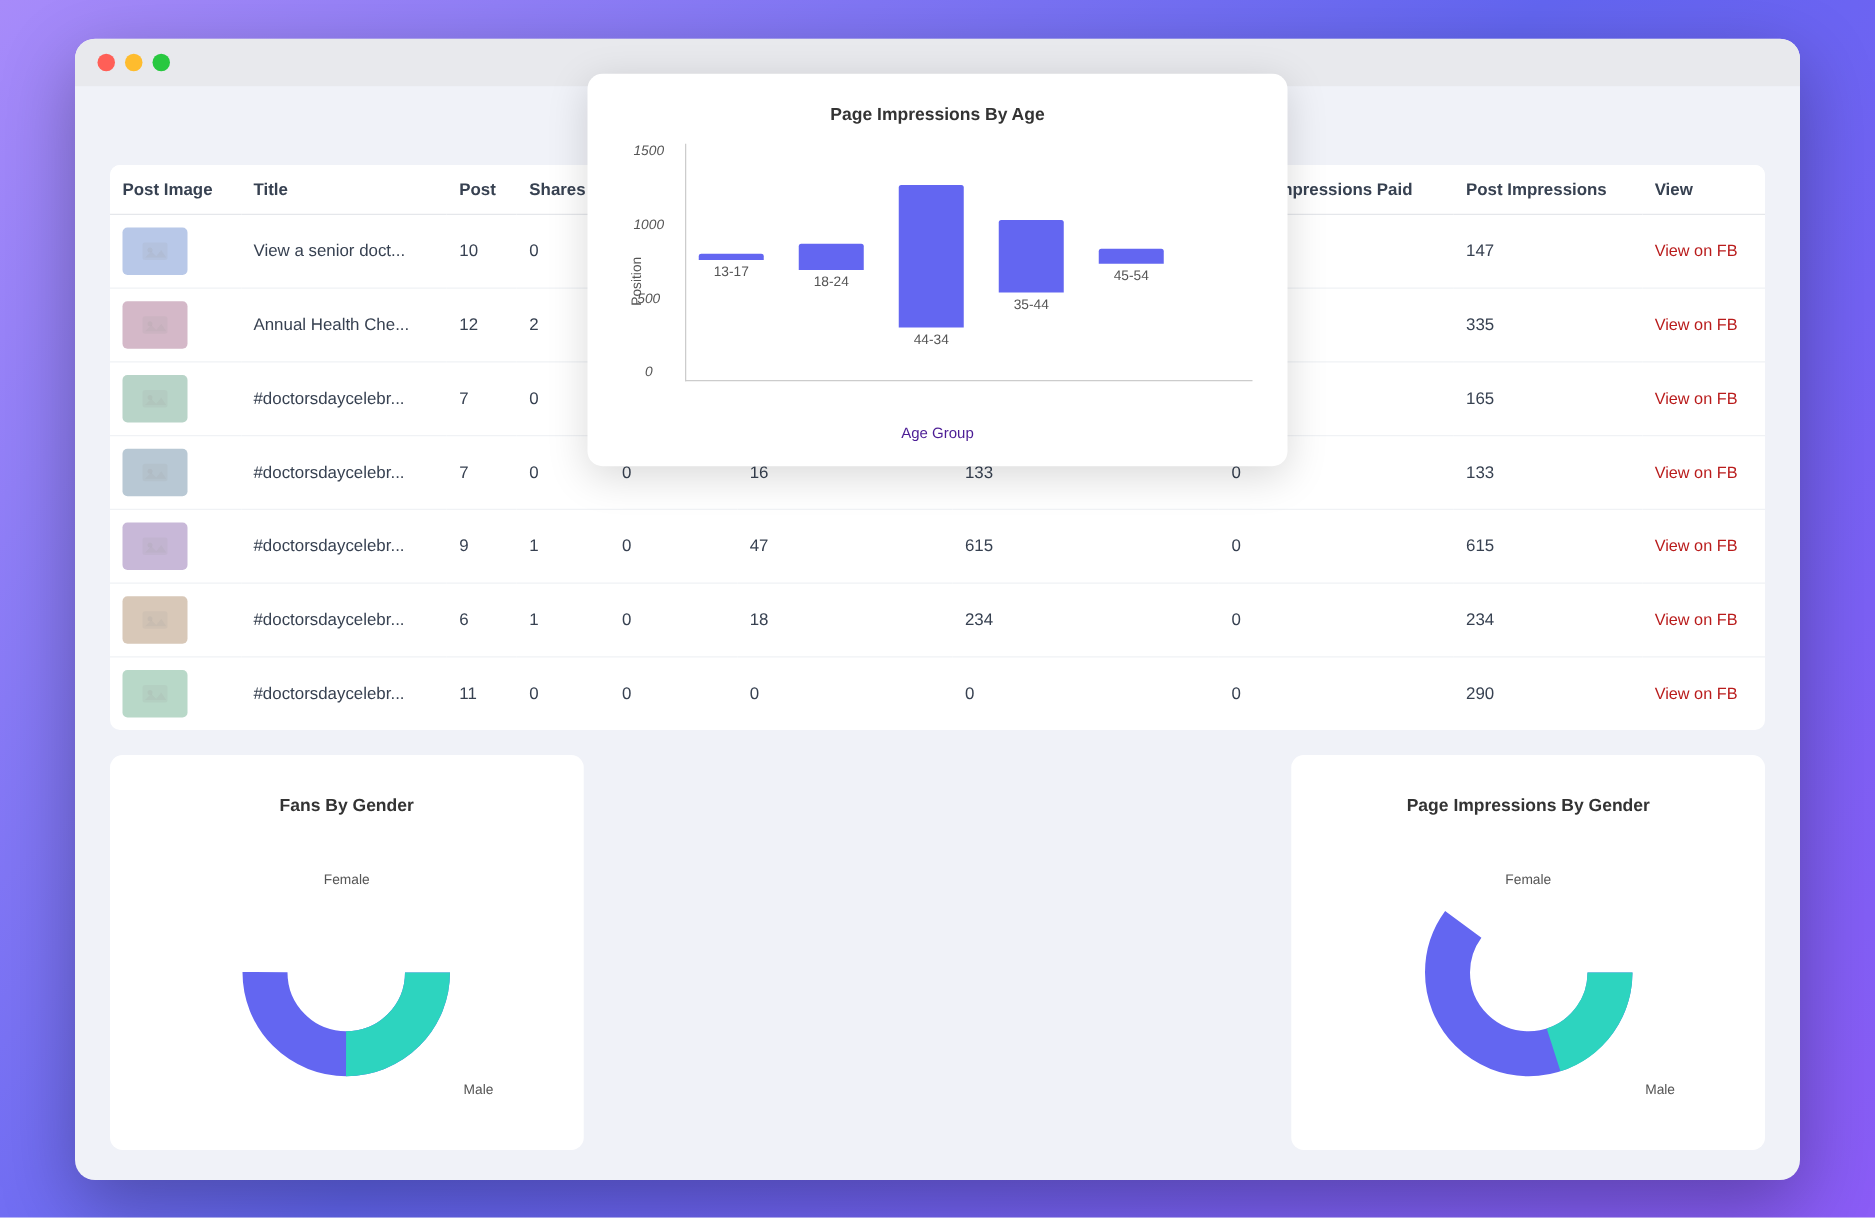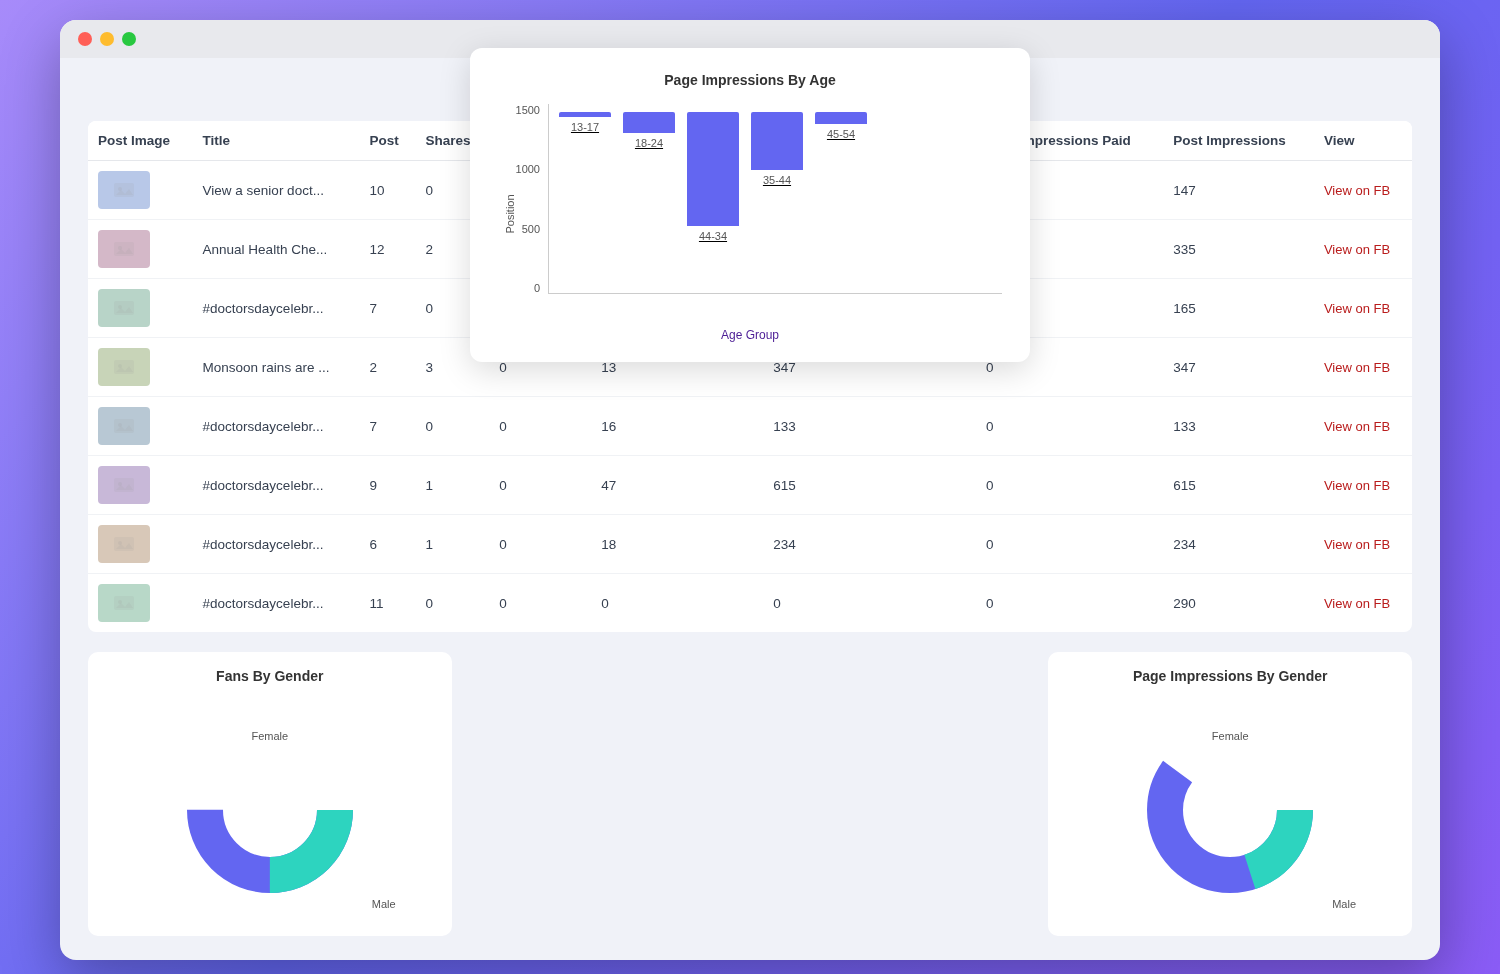--- a/index.html
+++ b/index.html
@@ -89,21 +89,21 @@
     
     .charts-row {
       display: flex;
       gap: 0;
       margin-top: 20px;
       position: relative;
     }
     .chart-card {
       background: white;
       border-radius: 10px;
-      padding: 16px;
+      padding: 32px;
       flex: 1;
     }
     .chart-title {
       text-align: center;
       font-size: 14px;
       font-weight: 600;
       color: #333;
       margin-bottom: 16px;
     }
     
@@ -138,29 +138,28 @@
       display: flex;
       align-items: flex-end;
       gap: 0;
       height: 220px;
       position: relative;
       padding-left: 50px;
       padding-bottom: 30px;
     }
     .bar-chart-inner {
       display: flex;
-      align-items: flex-start;
-      gap: 12px;
+      align-items: center;
+      gap: 28px;
       height: 100%;
       width: 100%;
       border-left: 1.5px solid #ccc;
       border-bottom: 1.5px solid #ccc;
       padding: 8px 10px 0 10px;
       position: relative;
-      text-decoration: underline;
     }
     .bar-group {
       display: flex;
       flex-direction: column;
       align-items: center;
       gap: 4px;
     }
     .bar {
       background: #6366f1;
       border-radius: 2px 2px 0 0;
@@ -177,22 +176,23 @@
       top: 0;
       height: calc(100% - 30px);
       display: flex;
       flex-direction: column-reverse;
       justify-content: space-between;
       padding-bottom: 0;
     }
     .y-label {
       font-size: 11px;
       color: #555;
-      text-align: right;
+      text-align: center;
       width: 42px;
+      font-style: italic;
     }
     .axis-title-y {
       position: absolute;
       left: -8px;
       top: 50%;
       transform: translateY(-50%) rotate(-90deg);
       font-size: 11px;
       color: #555;
       white-space: nowrap;
     }
@@ -288,40 +288,20 @@
       <td>0</td>
       <td>0</td>
       <td>24</td>
       <td>165</td>
       <td>0</td>
       <td>165</td>
       <td><a href="#" class="view-link">View on FB</a></td>
     </tr>
             <tr>
       <td>
-        <div class="post-image-placeholder" style="background:#c8d4b8">
-          <svg width="24" height="18" viewBox="0 0 24 18">
-                    <rect x="2" y="2" width="20" height="14" rx="2" fill="#999" opacity="0.3"></rect>
-                    <circle cx="8" cy="8" r="2" fill="#999" opacity="0.5"></circle>
-                    <path d="M4 14 L9 9 L13 13 L17 8 L21 14Z" fill="#999" opacity="0.4"></path>
-                  </svg>
-        </div>
-      </td>
-      <td>Monsoon rains are ...</td>
-      <td>2</td>
-      <td>3</td>
-      <td>0</td>
-      <td>13</td>
-      <td>347</td>
-      <td>0</td>
-      <td>347</td>
-      <td><a href="#" class="view-link">View on FB</a></td>
-    </tr>
-            <tr>
-      <td>
         <div class="post-image-placeholder" style="background:#b8c8d4">
           <svg width="24" height="18" viewBox="0 0 24 18">
                     <rect x="2" y="2" width="20" height="14" rx="2" fill="#999" opacity="0.3"></rect>
                     <circle cx="8" cy="8" r="2" fill="#999" opacity="0.5"></circle>
                     <path d="M4 14 L9 9 L13 13 L17 8 L21 14Z" fill="#999" opacity="0.4"></path>
                   </svg>
         </div>
       </td>
       <td>#doctorsdaycelebr...</td>
       <td>7</td>

